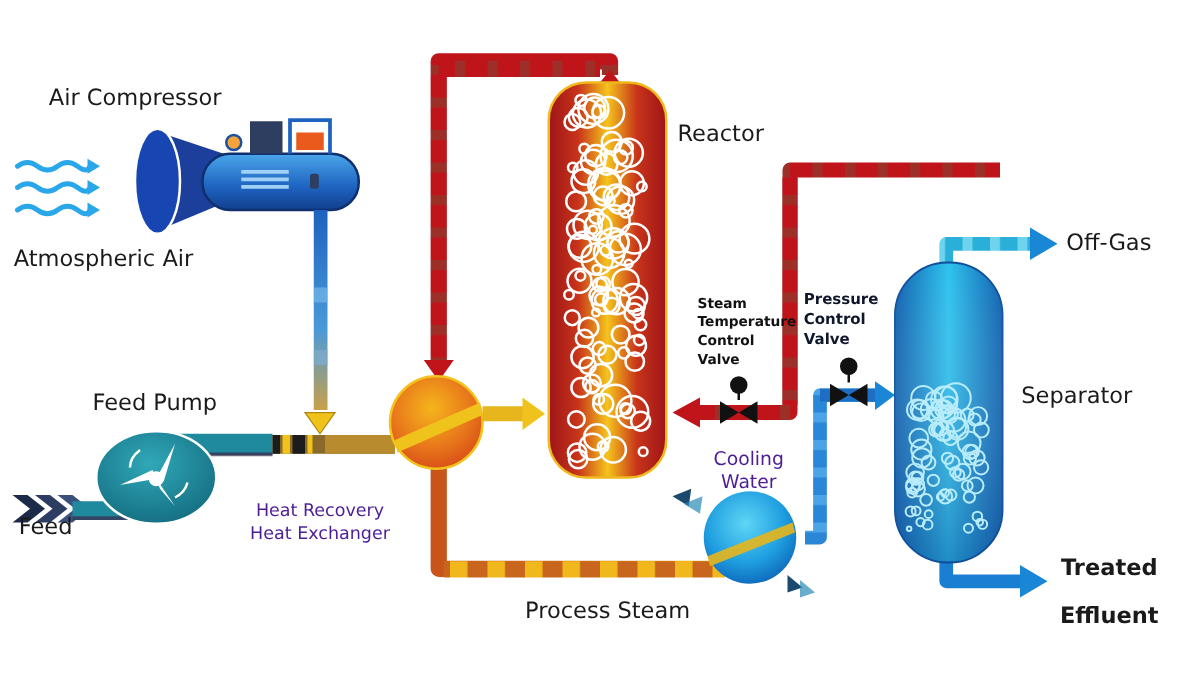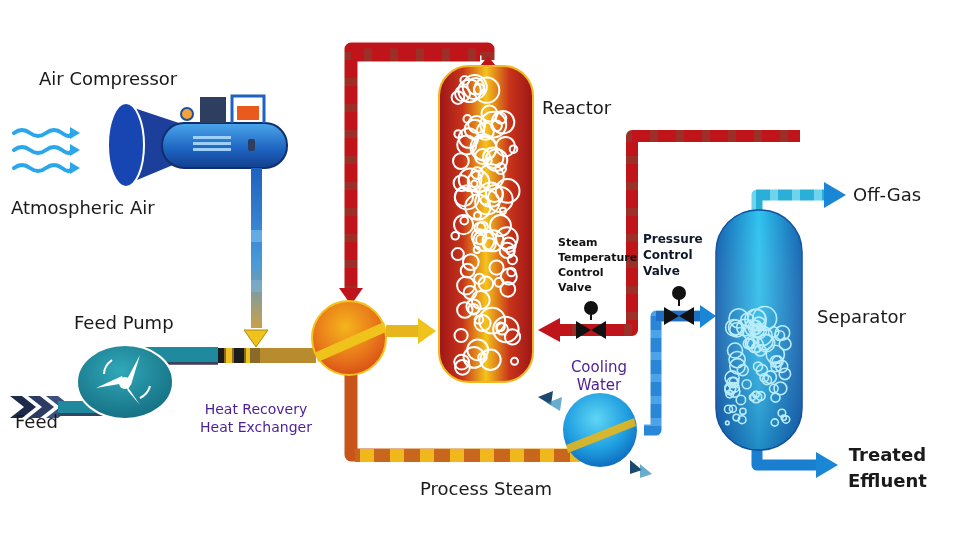--- a/index.html
+++ b/index.html
@@ -398,14 +398,14 @@
 </div>
 <div class="lbl-sm" style="left:562px;top:358px;width:74px;font-size:15px;">
   <div>Cooling</div>
   <div>Water</div>
 </div>
 <div class="lbl" style="left:420px;top:478px;">Process Steam</div>
 <div class="lbl" style="left:853px;top:184px;">Off-Gas</div>
 <div class="lbl" style="left:817px;top:306px;">Separator</div>
 <div class="lbl" style="left:848px;top:444px;text-align:center;font-weight:bold;">
   <div>Treated</div>
-  <div style="margin-top:4px;">Effluent</div>
+  <div style="margin-top:16px;">Effluent</div>
 </div>
 
 </body></html>

